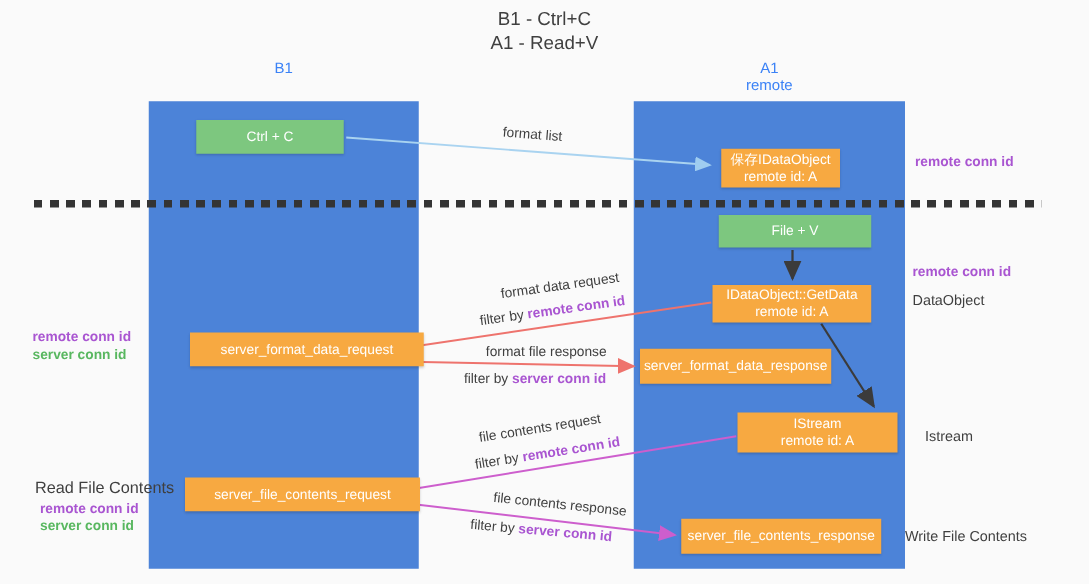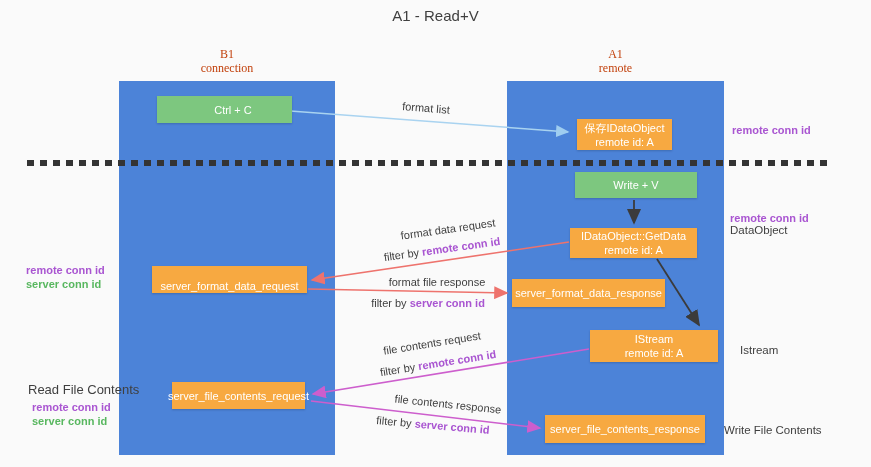--- a/index.html
+++ b/index.html
@@ -2,65 +2,65 @@
 <html style="--lane-blue: #4c83d8; --node-green: #7dc77f; --node-orange: #f7a941; --arrow-red: #ee736d; --arrow-magenta: #cd5ecd; --arrow-blue: #a9d3f0; --arrow-dark: #3b3b3b; --text-purple: #a955d1; --text-green: #58b75f; --text-dark: #3f3f3f;"><head>
 <meta charset="utf-8">
 <style>
   html,body{margin:0;padding:0;background:#fafafa;}
   .canvas{
     position:relative;width:871px;height:467px;background:#fafafa;overflow:hidden;
     font-family:"Liberation Sans","DejaVu Sans",sans-serif;color:var(--text-dark,#3f3f3f);
   }
   .abs{position:absolute;}
   .title{left:0;top:6px;width:100%;text-align:center;font-size:15px;line-height:19px;color:var(--text-dark);}
-  .lane-header{top:47px;text-align:center;font-size:12px;line-height:14px;color:#c2410c;font-family:Liberation Serif, serif;}
+  .lane-header{top:47px;text-align:center;font-size:12px;line-height:14px;color:#3b82f6;}
   .lane{background:var(--lane-blue);top:81px;height:374px;}
   .lane-left{left:119px;width:216px;}
   .lane-right{left:507px;width:217px;}
   .dashed{left:27px;top:160px;width:806px;height:6px;
     background:repeating-linear-gradient(to right,#343434 0 7px,transparent 7px 13px);}
   .node{display:flex;flex-direction:column;align-items:center;justify-content:center;
     color:#fff;font-size:11px;line-height:14px;text-align:center;white-space:nowrap;
     box-shadow:0 1px 2px rgba(0,0,0,.18);}
   .green{background:var(--node-green);}
   .orange{background:var(--node-orange);}
-  #node-ctrl-c{left:157px;top:96px;width:118px;height:27px;padding-left:17px;}
+  #node-ctrl-c{left:157px;top:96px;width:118px;height:27px;}
   #node-save-ido{left:577px;top:119px;width:95px;height:31px;}
   #node-ctrl-v{left:575px;top:172px;width:122px;height:26px;}
   #node-getdata{left:570px;top:228px;width:127px;height:30px;}
-  #node-fmt-req{left:152px;top:266px;width:155px;height:27px;justify-content:flex-end;}
+  #node-fmt-req{left:152px;top:266px;width:187px;height:27px;}
   #node-fmt-res{left:512px;top:279px;width:153px;height:28px;align-items:center;}
   #node-istream{left:590px;top:330px;width:128px;height:32px;}
-  #node-file-req{left:148px;top:382px;width:133px;height:27px;margin-left:24px;}
+  #node-file-req{left:148px;top:382px;width:188px;height:27px;}
   #node-file-res{left:545px;top:415px;width:160px;height:28px;}
   svg.arrows{left:0;top:0;width:871px;height:467px;pointer-events:none;}
   .st-blue{stroke:var(--arrow-blue);stroke-width:1.5;}
   .st-dark{stroke:var(--arrow-dark);stroke-width:1.8;}
   .st-red{stroke:var(--arrow-red);stroke-width:1.6;}
   .st-mag{stroke:var(--arrow-magenta);stroke-width:1.6;}
   .alabel{font-size:11px;white-space:nowrap;color:var(--text-dark);}
   .center{transform-origin:center;}
   .pv{color:var(--text-purple);font-weight:bold;}
   .gv{color:var(--text-green);font-weight:bold;}
   .side{font-size:11px;white-space:nowrap;line-height:13px;}
   .side.bold{font-weight:bold;}
   .leftblock{font-size:11px;line-height:14px;white-space:nowrap;}
 </style>
 </head>
 <body>
 
 <div class="canvas">
 
   <div class="abs title">
+    <div>B1 - Ctrl+C</div>
     <div>A1 - Read+V</div>
   </div>
 
   <div class="abs lane-header" style="left:119px;width:216px;">
     <div>B1</div>
-    <div>connection</div>
   </div>
   <div class="abs lane-header" style="left:507px;width:217px;">
     <div>A1</div>
     <div>remote</div>
   </div>
 
   <div class="abs lane lane-left"></div>
   <div class="abs lane lane-right"></div>
 
   <div class="abs dashed"></div>
@@ -90,21 +90,21 @@
   </svg>
 
   <div class="abs node green" id="node-ctrl-c">
     <div>Ctrl + C</div>
   </div>
   <div class="abs node orange" id="node-save-ido">
     <div>保存IDataObject</div>
     <div>remote id: A</div>
   </div>
   <div class="abs node green" id="node-ctrl-v">
-    <div>Write + V</div>
+    <div>File + V</div>
   </div>
   <div class="abs node orange" id="node-getdata">
     <div>IDataObject::GetData</div>
     <div>remote id: A</div>
   </div>
   <div class="abs node orange" id="node-fmt-req">
     <div>server_format_data_request</div>
   </div>
   <div class="abs node orange" id="node-fmt-res">
     <div>server_format_data_response</div>
@@ -141,21 +141,21 @@
   </div>
 
   <div class="abs alabel center" style="left:448px;top:404px;transform:translate(-50%,-50%) rotate(6deg);">file contents response</div>
   <div class="abs alabel center" style="left:433px;top:425px;transform:translate(-50%,-50%) rotate(5deg);">
     <span>filter by</span>
     <span class="pv">server conn id</span>
   </div>
 
   <div class="abs side bold pv" style="left:732px;top:124px;">remote conn id</div>
   <div class="abs side bold pv" style="left:730px;top:212px;">remote conn id</div>
-  <div class="abs side" style="left:730px;top:224px;font-size:11.5px;">DataObject</div>
+  <div class="abs side" style="left:730px;top:235px;font-size:11.5px;">DataObject</div>
   <div class="abs side" style="left:740px;top:344px;font-size:11.5px;">Istream</div>
   <div class="abs side" style="left:724px;top:424px;font-size:11.5px;">Write File Contents</div>
 
   <div class="abs leftblock" style="left:26px;top:263px;">
     <div class="pv">remote conn id</div>
     <div class="gv">server conn id</div>
   </div>
   <div class="abs leftblock" style="left:28px;top:383px;">
     <div style="font-size:13px;color:var(--text-dark);margin-bottom:3px;">Read File Contents</div>
     <div class="pv" style="margin-left:4px;">remote conn id</div>

